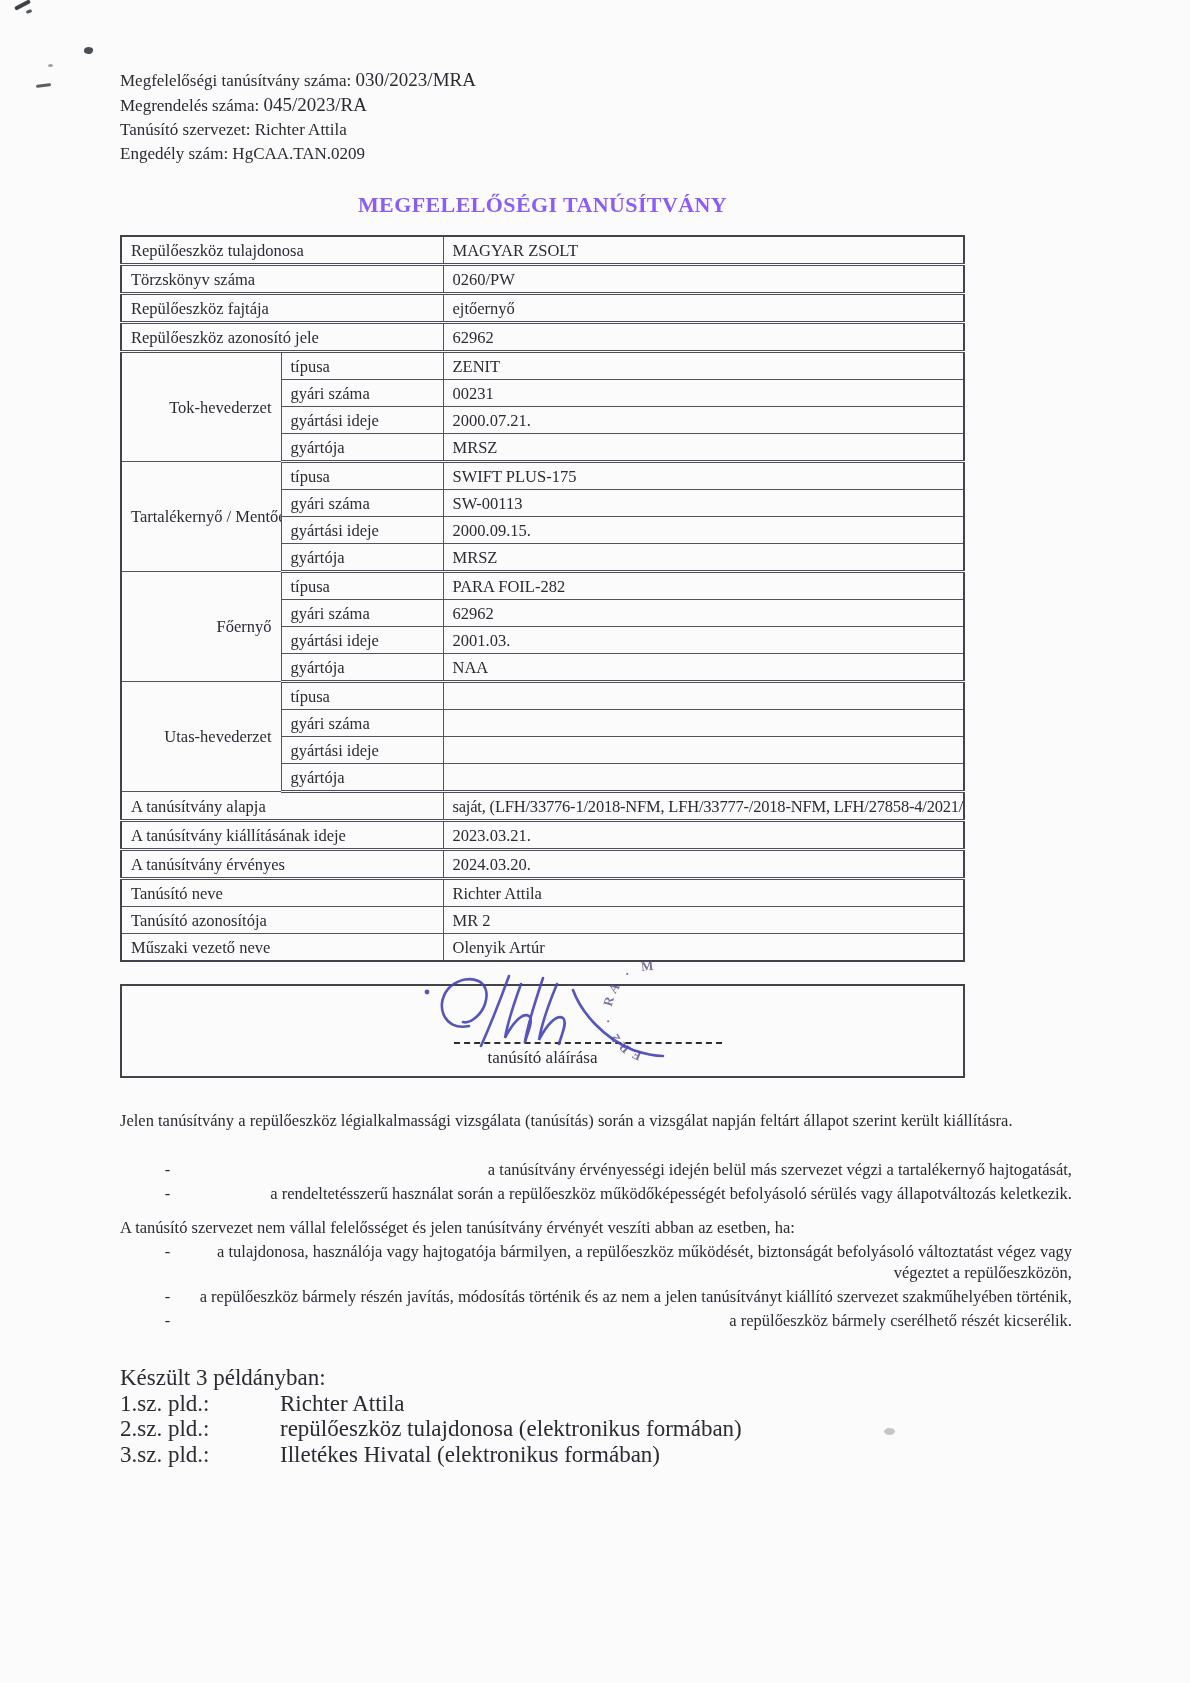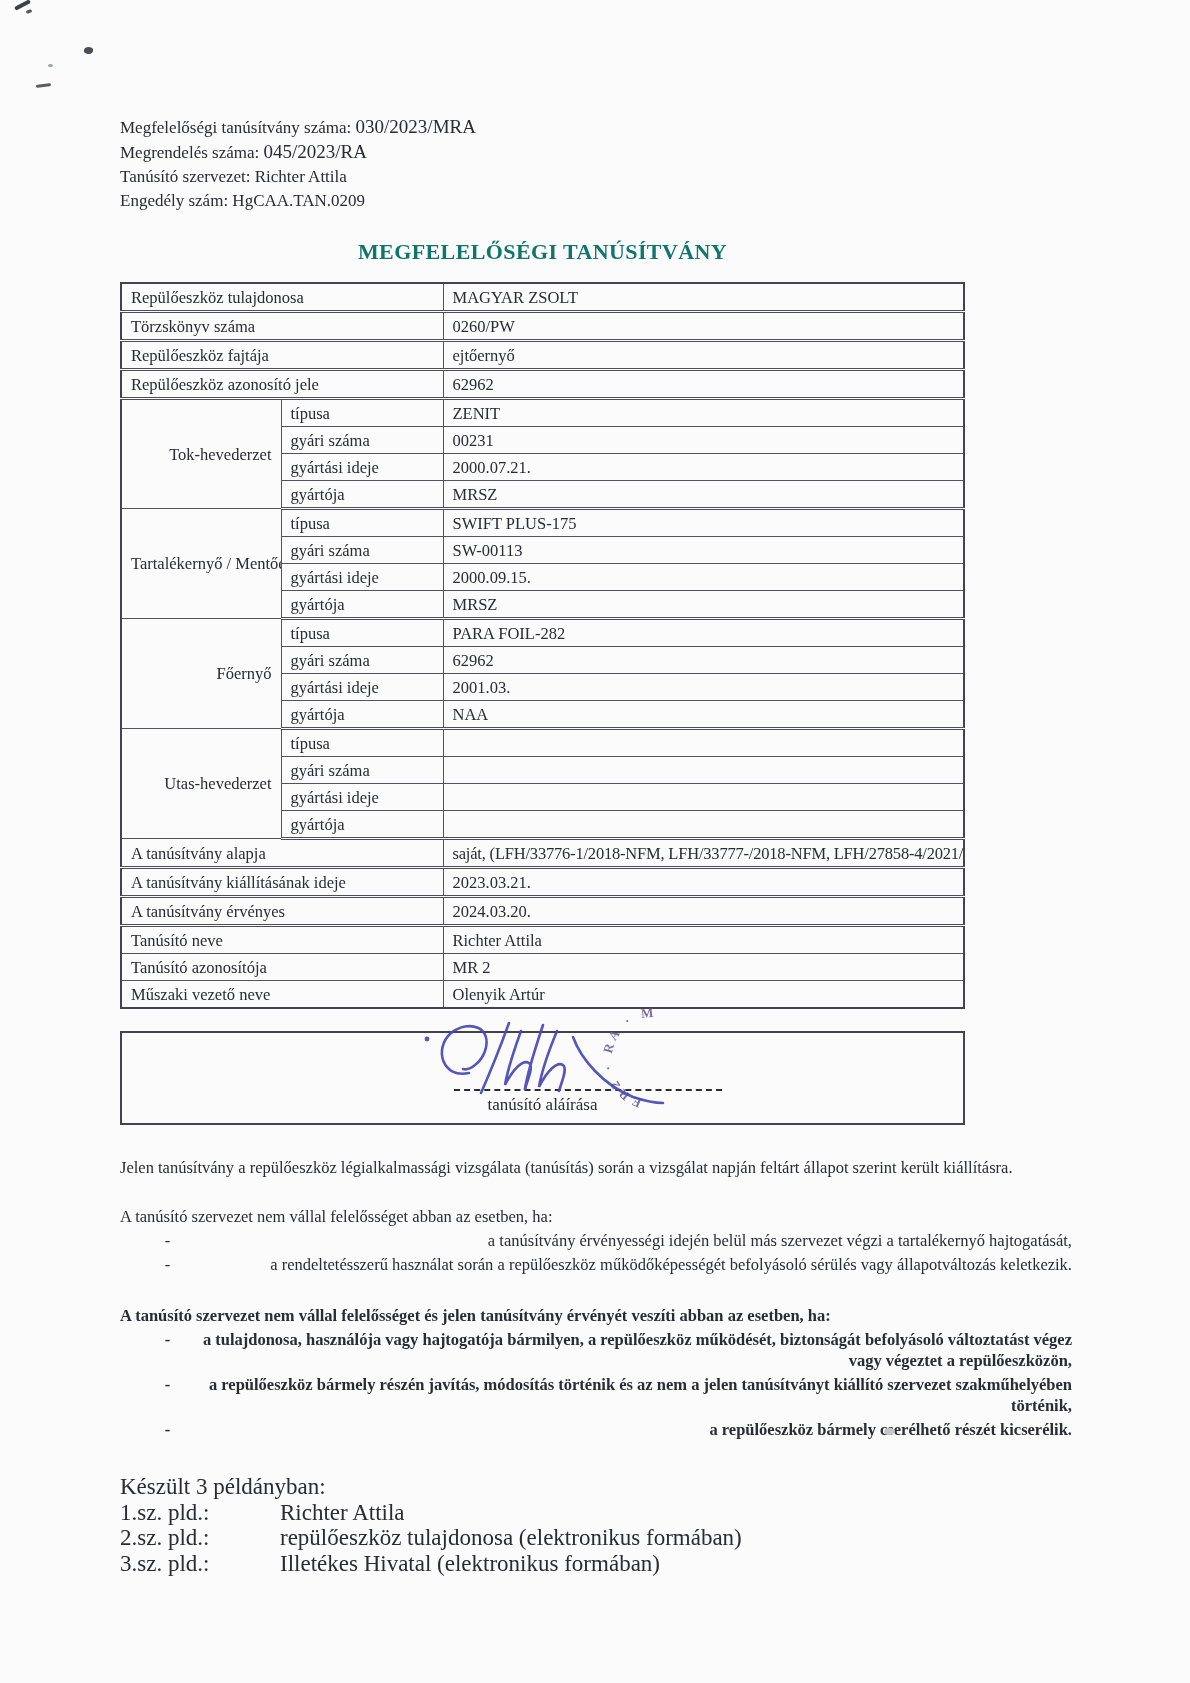--- a/index.html
+++ b/index.html
@@ -5,30 +5,30 @@
 <style>
   html,body{margin:0;padding:0;}
   body{
     width:1190px;height:1683px;
     background:#fafbfa;
     font-family:"Liberation Serif","DejaVu Serif",serif;
     color:#2a2b33;
     position:relative;
     overflow:hidden;
   }
-  .content{padding:115px 0 0 120px;width:952px;}
+  .content{padding:68px 0 0 120px;width:952px;}
 
   
   .doc-header{font-size:17px;line-height:24px;}
   .doc-header .hval{font-size:19px;}
 
   
   .doc-title{
     font-size:22px;font-weight:bold;letter-spacing:.4px;
-    text-align:center;width:845px;margin:26px 0 0 0;color:#0f766e;
+    text-align:center;width:845px;margin:26px 0 0 0;color:#8b5cf6;
   }
 
   
   table.cert{
     border-collapse:collapse;table-layout:fixed;
     width:845px;margin-top:17px;
     border:2px solid #45424b;
   }
   table.cert td{
     border:1px solid #55525c;
@@ -58,21 +58,21 @@
     border-top:2.5px dashed #2c2c33;
   }
   .sig-caption{
     position:absolute;left:0;right:0;top:62px;text-align:center;
     font-size:17px;color:#2a2b33;
   }
 
   
   .note{font-size:16.5px;line-height:21px;margin:32px 0 0 0;}
   .disc{margin-top:28px;font-size:16.5px;line-height:21px;}
-  .disc2{margin-top:30px;font-weight:bold;}
+  .disc2{margin-top:13px;}
   .bullet{display:flex;margin-top:3px;}
   .bullet .dash{width:35px;text-align:center;flex:0 0 35px;margin-left:30px;}
   .bullet .btxt{flex:1;text-align:right;}
 
   
   .copies{margin-top:34px;font-size:23px;line-height:25.5px;}
   .copy-row{display:flex;}
   .copy-row .cnum{flex:0 0 160px;}
 
   
@@ -251,21 +251,20 @@
         <path d="M 140 30 C 130 54, 124 74, 122 86 C 130 70, 140 60, 146 64 C 151 68, 144 82, 142 90"></path>
         <path d="M 156 36 C 164 58, 186 84, 216 96 C 228 100, 238 102, 246 102"></path>
       </g>
     </svg>
     <div class="sig-caption">tanúsító aláírása</div>
   </div>
 
   <p class="note">Jelen tanúsítvány a repülőeszköz légialkalmassági vizsgálata (tanúsítás) során a vizsgálat napján feltárt állapot szerint került kiállításra.</p>
 
   <div class="disc">
-    <div>A tanúsító szervezet nem vállal felelősséget abban az esetben, ha:</div>
     <div class="bullet">
         <span class="dash">-</span>
         <span class="btxt">a tanúsítvány érvényességi idején belül más szervezet végzi a tartalékernyő hajtogatását,</span>
       </div>
     <div class="bullet">
         <span class="dash">-</span>
         <span class="btxt">a rendeltetésszerű használat során a repülőeszköz működőképességét befolyásoló sérülés vagy állapotváltozás keletkezik.</span>
       </div>
   </div>
 

